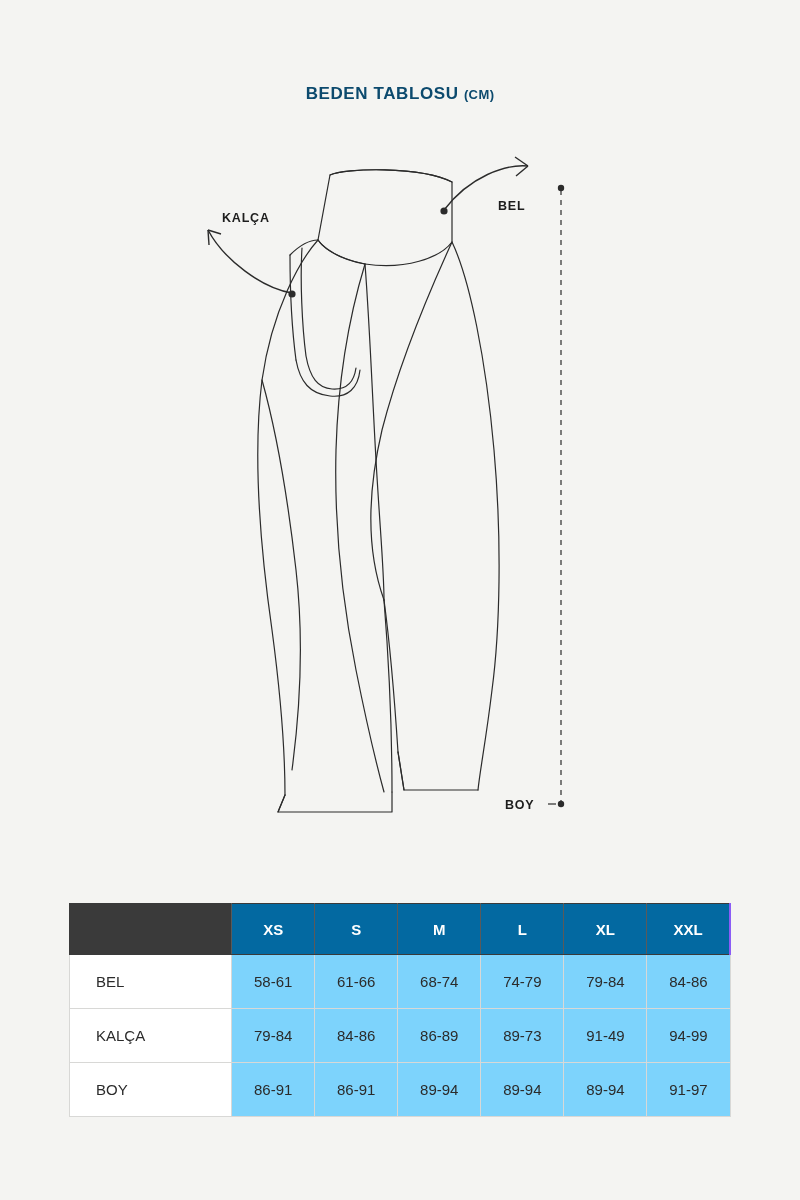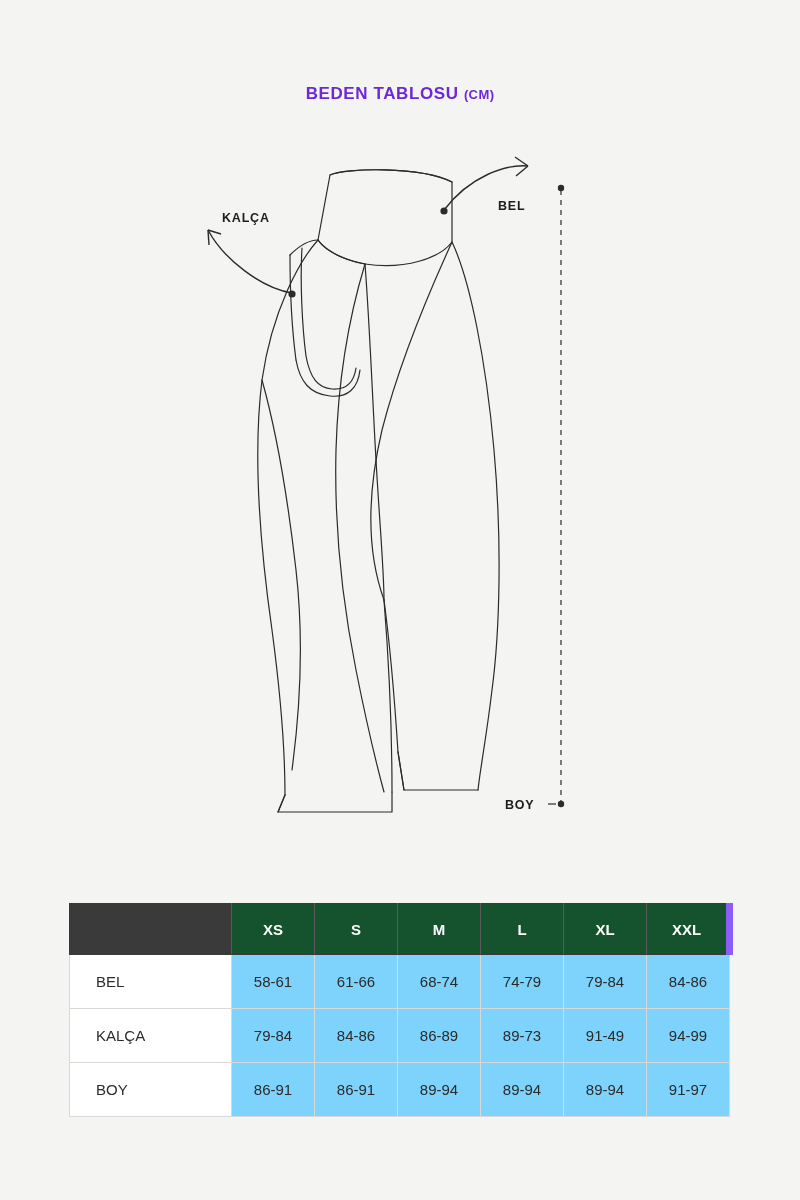--- a/index.html
+++ b/index.html
@@ -25,21 +25,21 @@
   
   .title {
     position: absolute;
     top: 84px;
     left: 0;
     width: 800px;
     text-align: center;
     font-size: 17px;
     font-weight: bold;
     letter-spacing: 0.6px;
-    color: #6d28d9;
+    color: #0c4a6e;
   }
   .title .unit {
     font-size: 13px;
     font-weight: bold;
     letter-spacing: 0.4px;
   }
 
   
   .illustration {
     position: absolute;
@@ -78,30 +78,30 @@
     border: 1px solid #d8d8d6;
     height: 53px;
     font-size: 15px;
     text-align: center;
     color: #2b2b2b;
     background: #7dd3fc;
     font-weight: normal;
     padding: 0;
   }
   table.size-table thead th {
-    background: #14532d;
+    background: #0369a1;
     color: #ffffff;
     font-weight: bold;
     font-size: 15px;
     border: 1px solid #3a3a3a;
     border-right: 1px solid #5a5a5a;
     height: 50px;
   }
   table.size-table thead th:last-child {
-    border-right: 7px solid #8b5cf6;
+    border-right: 2px solid #8b5cf6;
   }
   table.size-table thead th.corner {
     background: #3a3a3a;
   }
   table.size-table tbody th.rowhead {
     text-align: left;
     padding-left: 26px;
     font-size: 15px;
     font-weight: normal;
     background: #ffffff;

